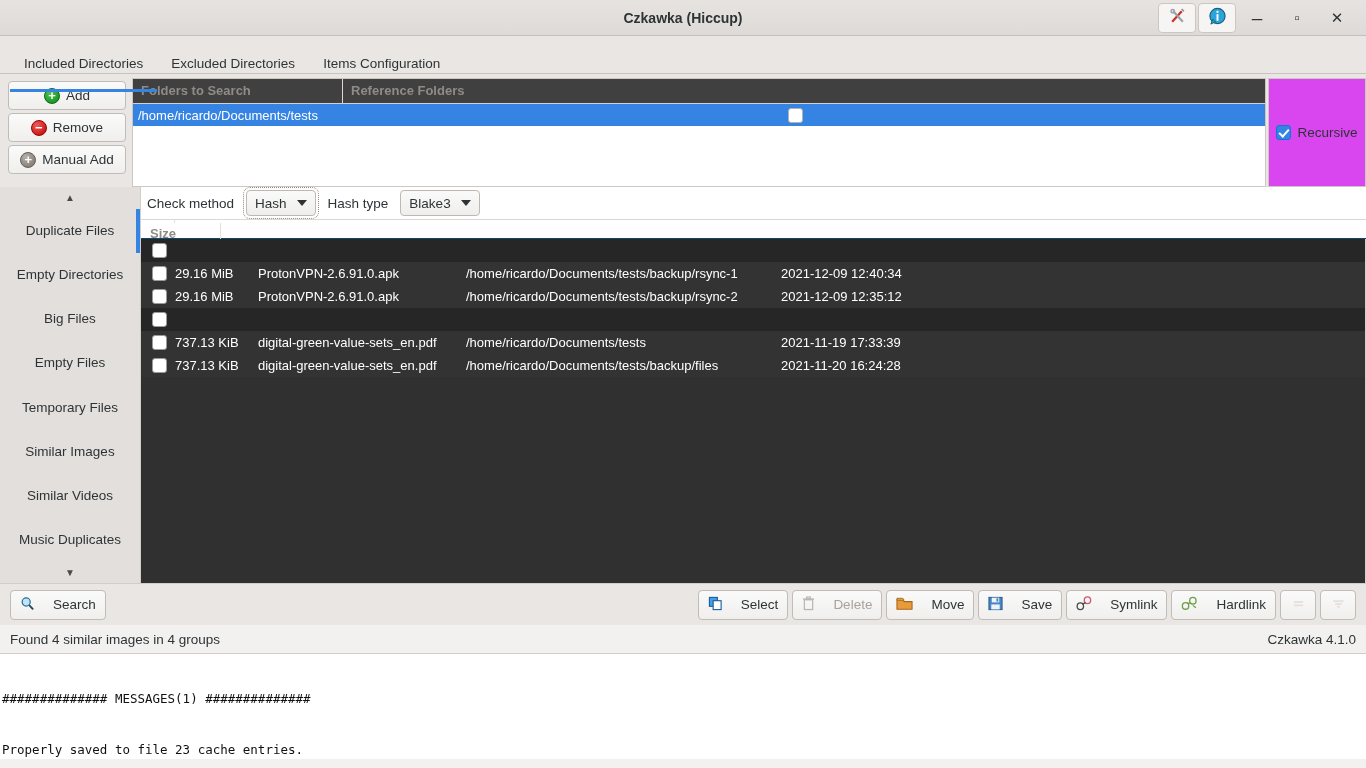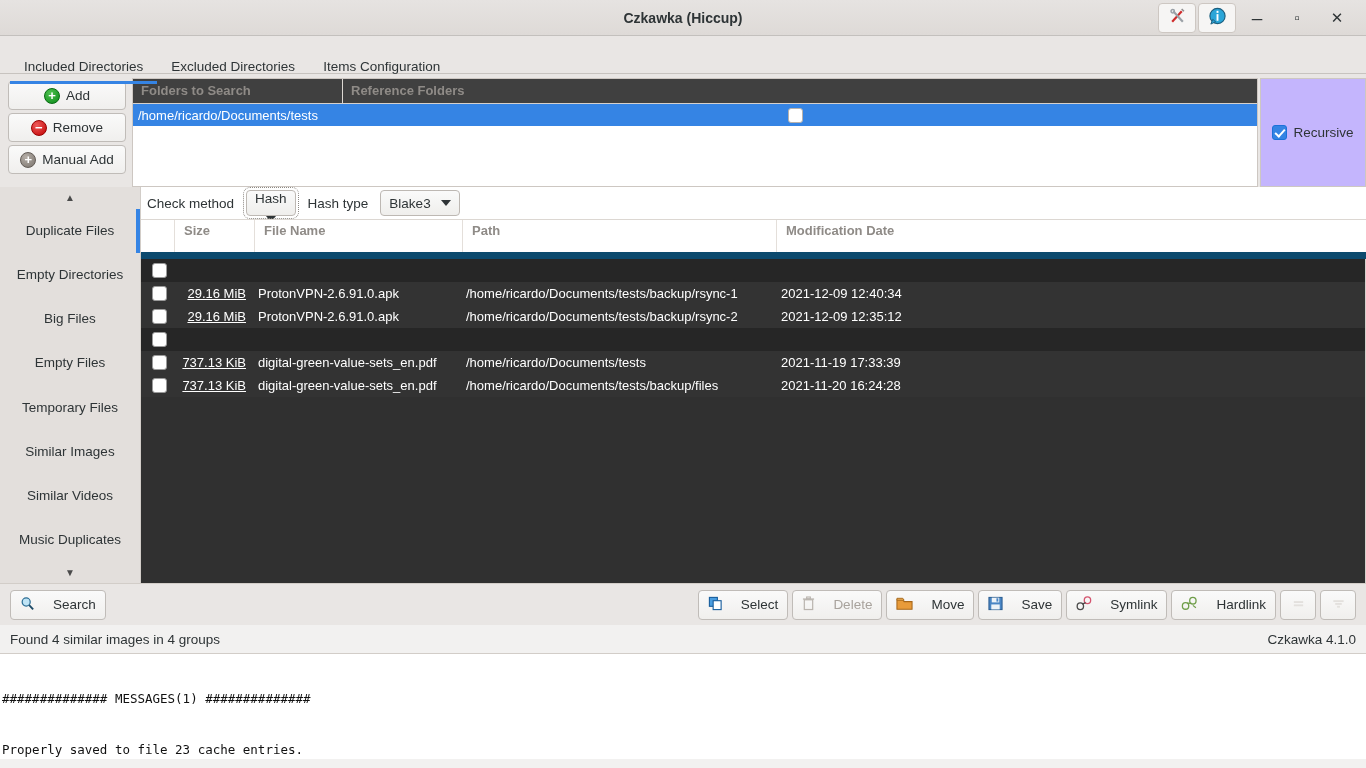--- a/index.html
+++ b/index.html
@@ -46,26 +46,26 @@
 
   
   .tabs {
     height: 38px;
     background: #e9e6e4;
     display: flex; align-items: flex-end;
     padding-left: 10px;
     border-bottom: 1px solid #c7c3bf;
   }
   .tab {
-    padding: 6px 14px 7px 14px;
+    padding: 6px 14px 18px 14px;
     font-size: 13.5px;
     color: #2e3436;
     cursor: pointer;
     border-bottom: 3px solid transparent;
-    position: relative; top: 11px;
+    position: relative; top: 19px;
   }
   .tab.active { border-bottom-color: #3584e4; }
 
   
   .dirs {
     display: flex;
     height: 113px;
     background: #e9e6e4;
     padding: 4px 0 0 0;
   }
@@ -132,22 +132,22 @@
     position: relative;
   }
   .chk.on::after {
     content: ""; position: absolute;
     left: 4px; top: 1px; width: 4px; height: 8px;
     border: solid #fff; border-width: 0 2px 2px 0;
     transform: rotate(42deg);
   }
 
   .recursive-panel {
-    width: 106px;
-    background: #c4b5fd;
+    width: 98px;
+    background: #d946ef;
     border: 1px solid #cdc7c2;
     display: flex; align-items: center; justify-content: center;
     gap: 6px;
     font-size: 13.5px;
     cursor: pointer;
   }
 
   
   .main {
     display: flex;
@@ -189,45 +189,46 @@
   .combo {
     height: 26px;
     background: linear-gradient(to bottom,#fafafa,#efeeec);
     border: 1px solid #bdb8b3;
     border-radius: 4px;
     display: flex; align-items: center; gap: 10px;
     padding: 0 8px;
     font-size: 13.5px;
     cursor: pointer;
   }
-  .combo.focused { outline: 1px dotted #8d8984; outline-offset: 2px; flex-direction: column; }
+  .combo.focused { outline: 1px dotted #8d8984; outline-offset: 2px; }
   .caret { width: 0; height: 0; border-left: 5px solid transparent; border-right: 5px solid transparent; border-top: 6px solid #2e3436; }
 
   .thead {
-    display: flex; height: 40px;
-    border-top: 1px solid #dcd7d2; border-bottom: 7px solid #0c4a6e;
+    display: flex; height: 20px;
+    border-top: 1px solid #dcd7d2; border-bottom: 1px solid #0c4a6e;
     background: #fff;
+    flex-direction: column;
   }
   .thead > div {
     font-weight: bold; font-size: 13px; color: #8f8b87;
     padding: 3px 0 0 9px;
     border-right: 1px solid #e4dfda;
   }
   .c-chk  { width: 34px; }
   .c-size { width: 80px; }
   .c-name { width: 208px; }
   .c-path { width: 314px; }
   .c-date { flex: 1; border-right: none !important; }
 
   .tbody { flex: 1; background: #303030; border-right: 1px solid #d5d0cb; overflow: hidden; }
   .trow { display: flex; align-items: center; height: 23px; font-size: 13px; color: #fff; cursor: pointer; }
   .trow.group { background: #262626; }
   .trow.file  { background: #333333; }
   .trow .t-chk { width: 34px; display: flex; align-items: center; padding-left: 11px; }
-  .trow .t-size { width: 80px; text-align: right; padding-right: 9px; text-decoration: underline; }
+  .trow .t-size { width: 80px; padding-right: 9px; }
   .trow .t-name { width: 208px; padding-left: 3px; }
   .trow .t-path { width: 314px; padding-left: 3px; }
   .trow .t-date { flex: 1; padding-left: 4px; }
   .trow .chk { background:#fff; border:1px solid #9a9a9a; }
 
   
   .actionbar {
     height: 42px;
     background: #e9e6e4;
     display: flex; align-items: center;

